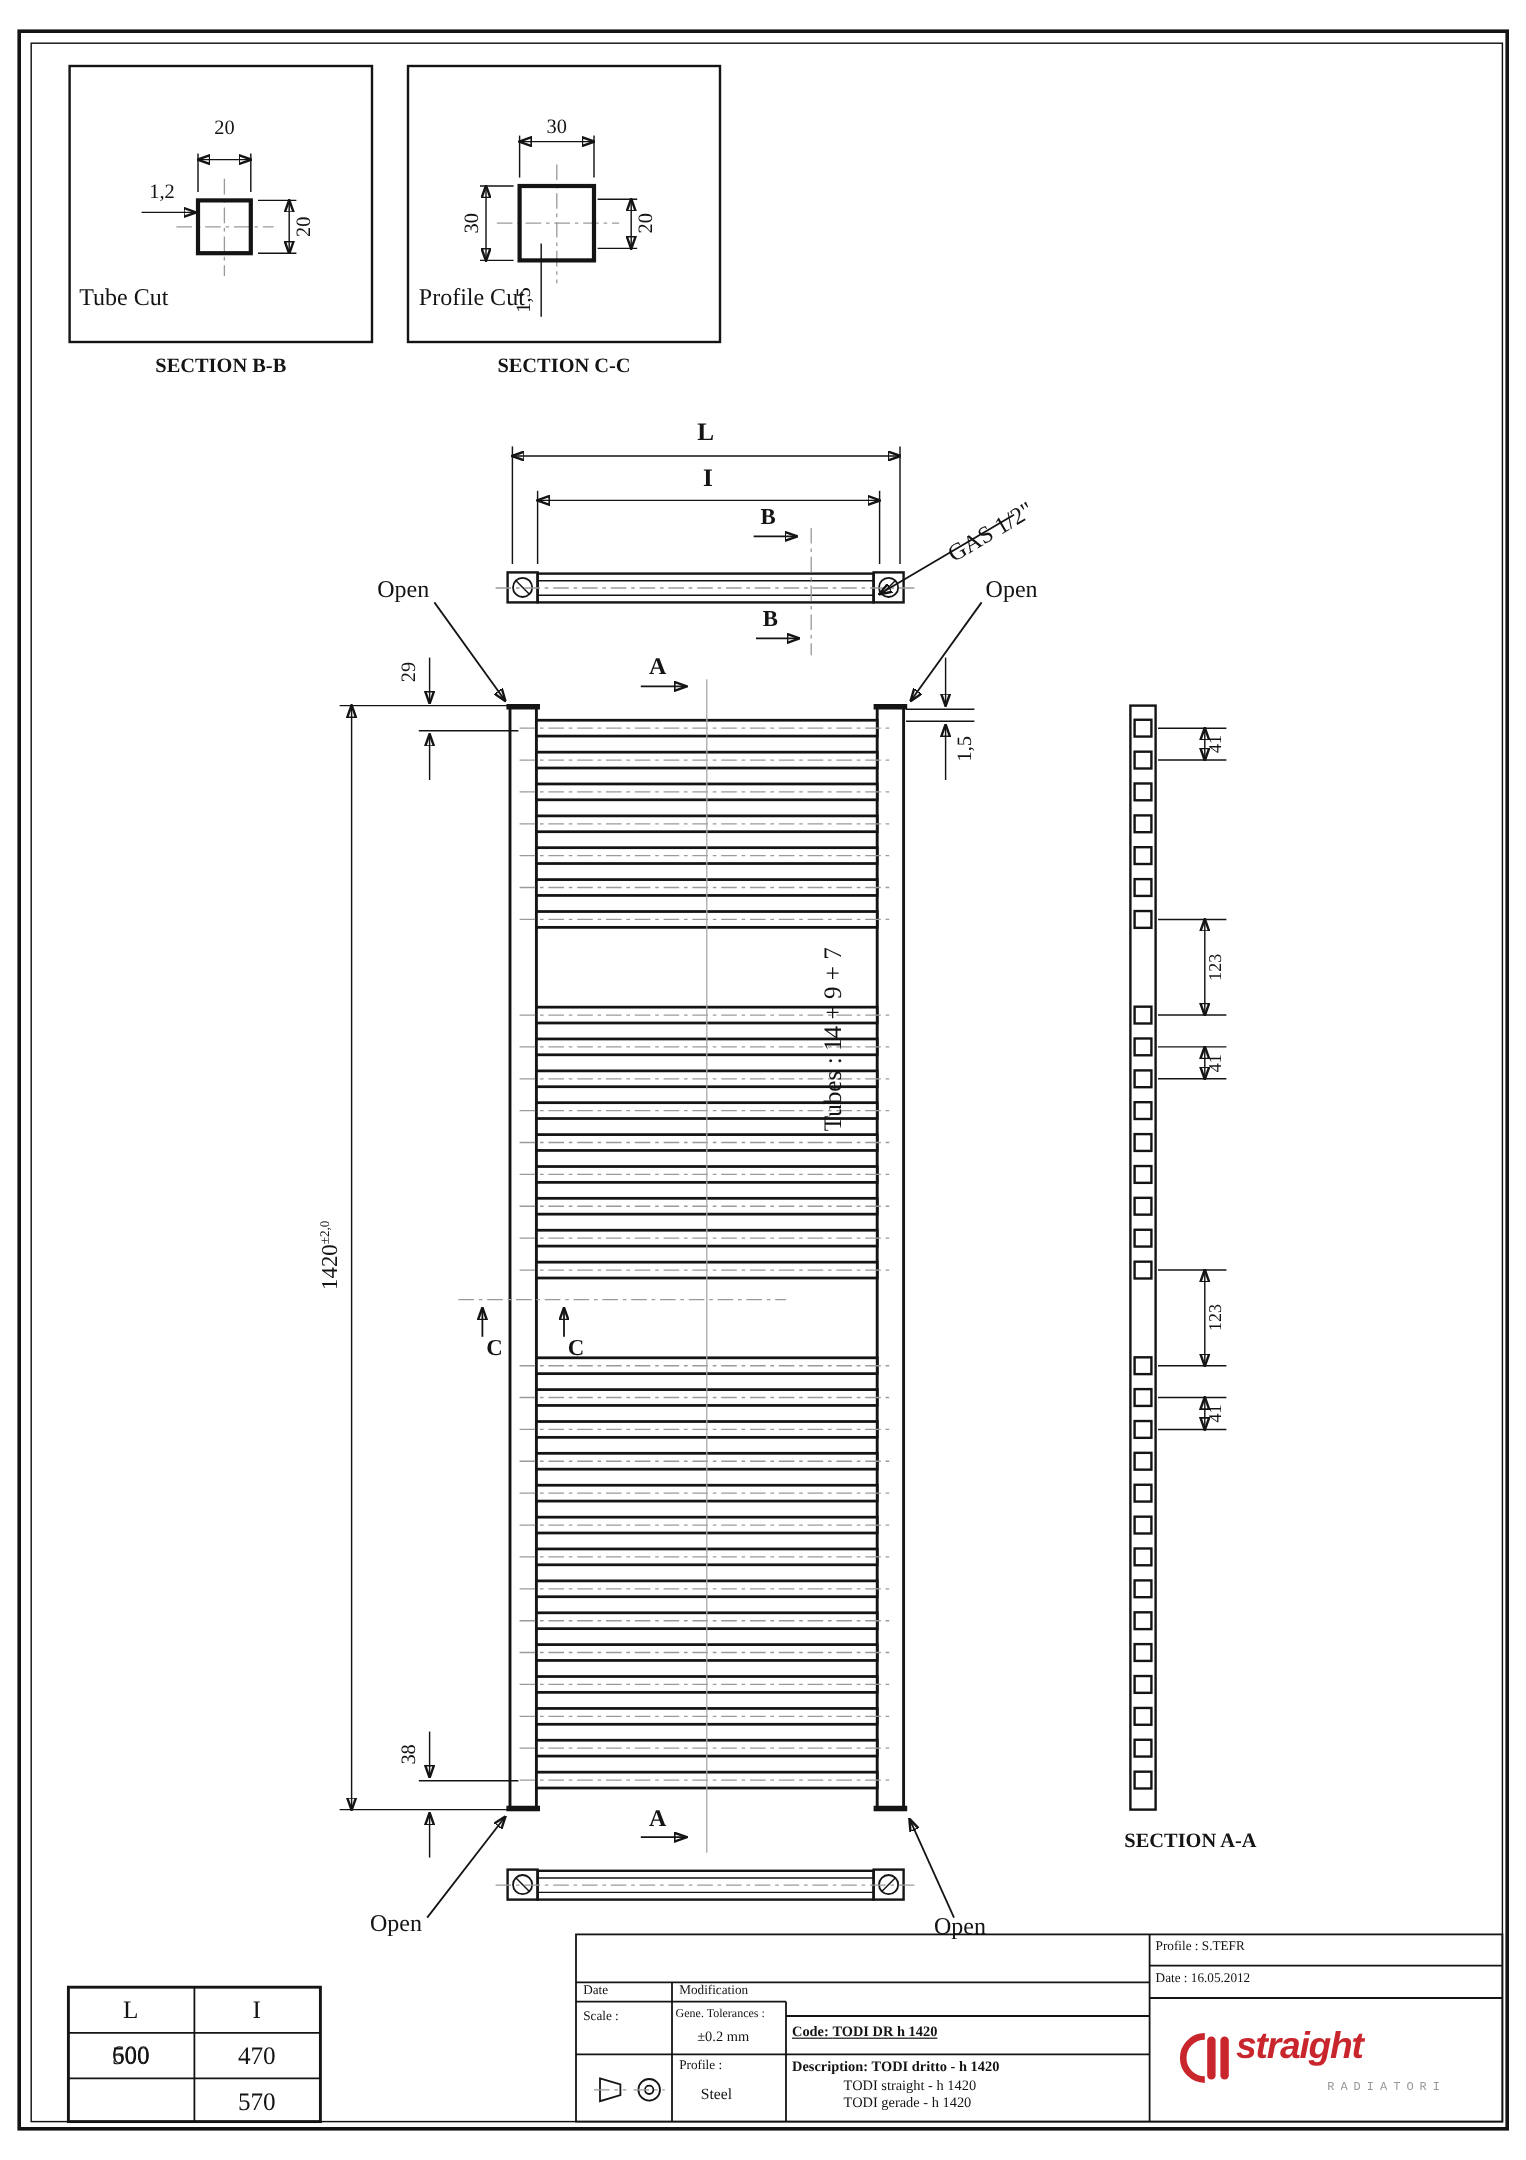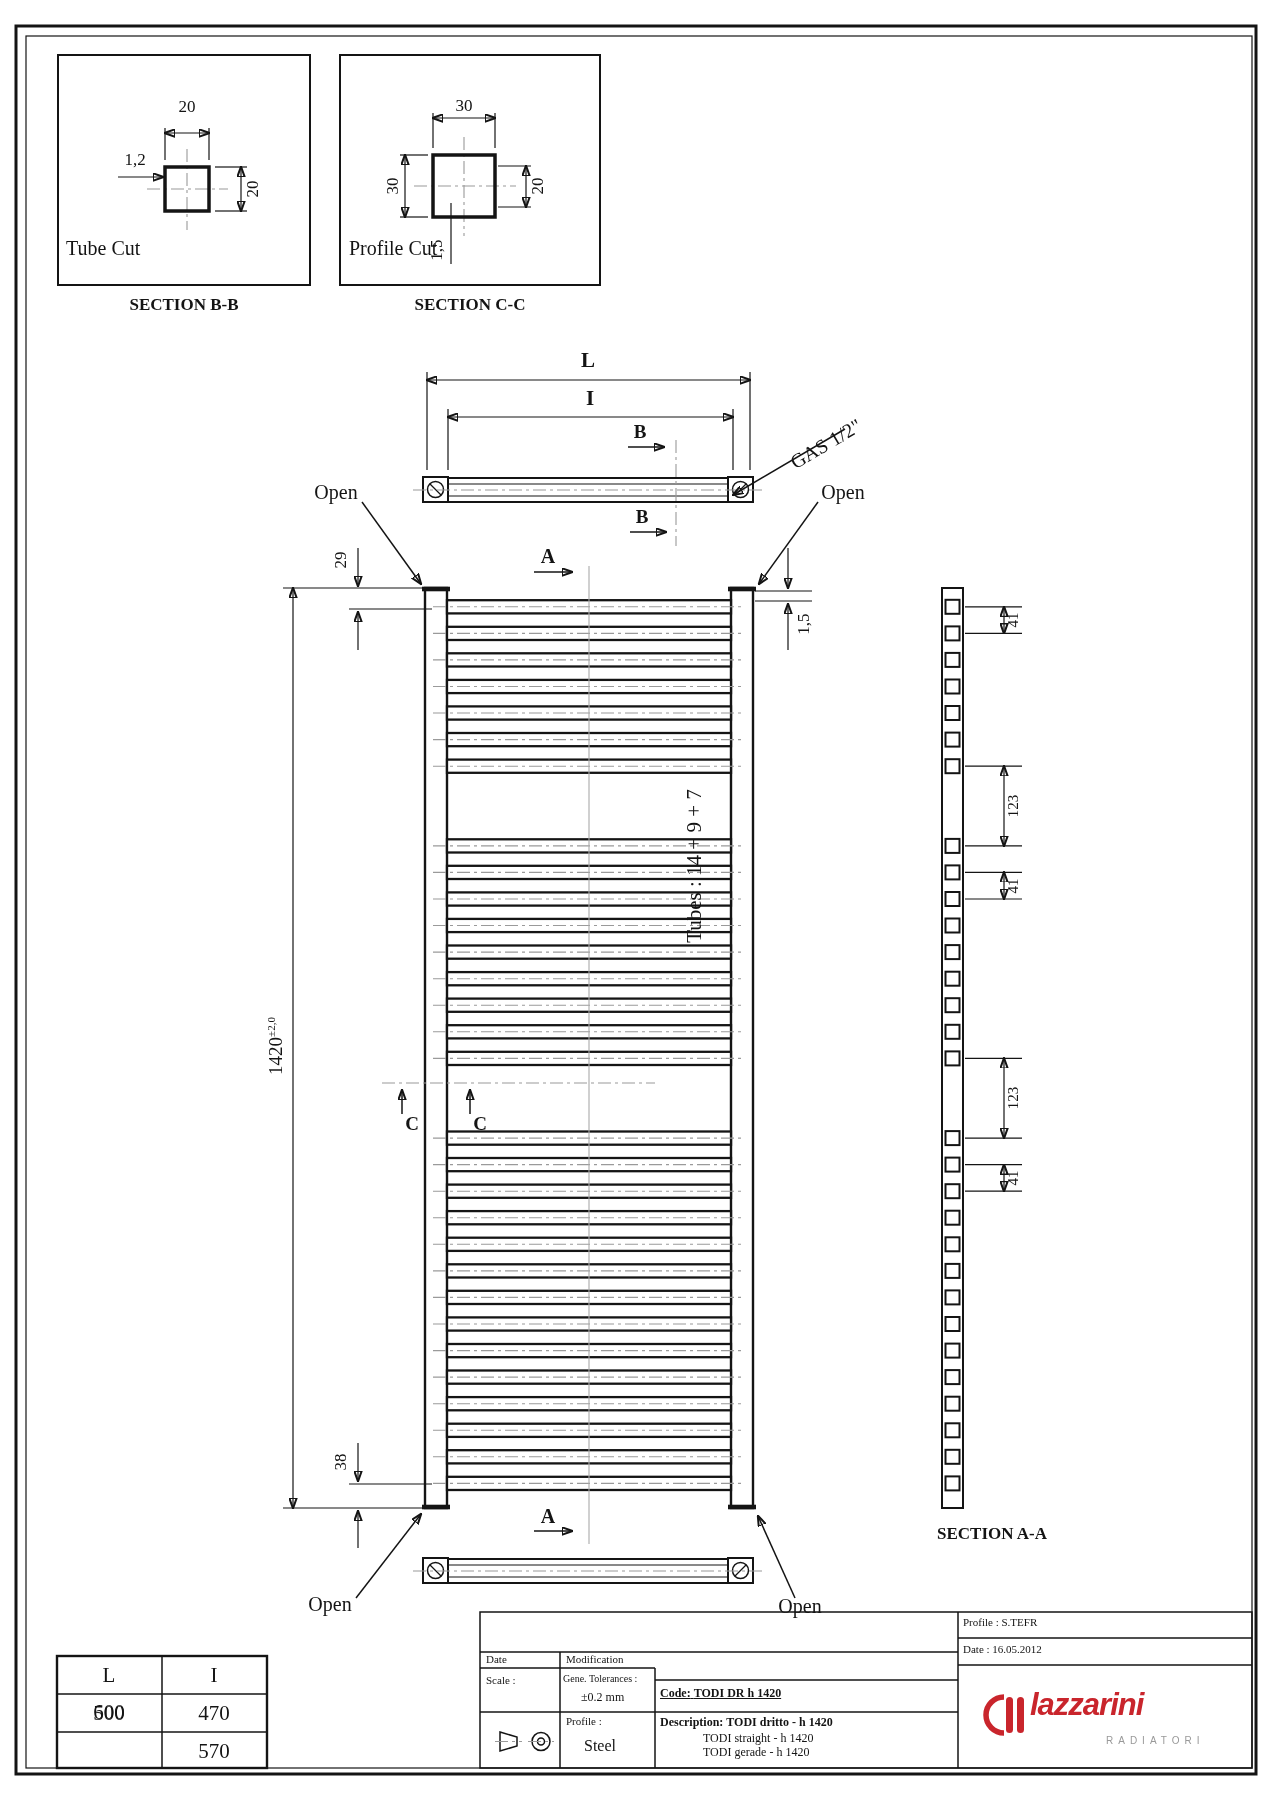--- a/index.html
+++ b/index.html
@@ -9,26 +9,26 @@
   svg line,svg rect,svg path,svg circle{stroke:#141414;fill:none;stroke-width:2;}
   .sw1{stroke-width:1.2;} .sw15{stroke-width:1.5;} .sw2{stroke-width:2;} .sw24{stroke-width:2.4;}
   .sw35{stroke-width:3.5;} .sw5{stroke-width:4.6;}
   .cl{stroke:#9a9a9a;stroke-width:1.1;stroke-dasharray:13 4 3 4;}
   .grayln{stroke:#aaaaaa;stroke-width:1.1;}
   .fillw{fill:#ffffff;}
   .t{position:absolute;white-space:nowrap;transform:translate(-50%,-50%);line-height:1.05;}
   .tl{transform:none;}
   .rot{transform:translate(-50%,-50%) rotate(-90deg);}
   .gasrot{transform:translate(-50%,-50%) rotate(-30.5deg);}
-  .s10{font-size:10px;} .s11{font-size:11px;} .s12{font-size:12px;} .s13{font-size:16px;}
+  .s10{font-size:10px;} .s11{font-size:11px;} .s12{font-size:12px;} .s13{font-size:13px;}
   .s15{font-size:15px;} .s17{font-size:17px;} .s19{font-size:19px;} .s20{font-size:20px;} .s21{font-size:21px;}
   .b{font-weight:bold;}
   .logo-text{font-family:"Liberation Sans","DejaVu Sans",sans-serif;font-weight:bold;font-style:italic;
              font-size:31px;letter-spacing:-1px;}
-  .logo-sub{font-family:Liberation Sans, sans-serif;font-size:10px;letter-spacing:5px;}
+  .logo-sub{font-family:Liberation Mono, monospace;font-size:10px;letter-spacing:5px;}
   sup{font-size:11px;}
 </style>
 </head>
 <body>
 
 <div class="sheet">
 
 <svg width="1272" height="1800" viewBox="0 0 1272 1800">
   <defs>
     <marker id="ah" markerUnits="userSpaceOnUse" markerWidth="11" markerHeight="9" refX="10" refY="4.5" orient="auto-start-reverse">
@@ -348,21 +348,21 @@
   <div class="t tl s10" style="left:563px;top:1674px;">Gene. Tolerances :</div>
   <div class="t tl s12" style="left:581px;top:1691px;">±0.2 mm</div>
   <div class="t tl s12 b" style="left:660px;top:1687px;text-decoration:underline;"><span>Code:</span>&nbsp;<span>TODI DR h 1420</span></div>
   <div class="t tl s11" style="left:566px;top:1716px;">Profile :</div>
   <div class="t tl s13" style="left:584px;top:1738px;">Steel</div>
   <div class="t tl s12 b" style="left:660px;top:1716px;"><span>Description:</span>&nbsp;<span>TODI dritto - h 1420</span></div>
   <div class="t tl s12" style="left:703px;top:1732px;">TODI straight - h 1420</div>
   <div class="t tl s12" style="left:703px;top:1746px;">TODI gerade - h 1420</div>
   <div class="t tl s11" style="left:963px;top:1617px;">Profile : S.TEFR</div>
   <div class="t tl s11" style="left:963px;top:1644px;">Date : 16.05.2012</div>
-  <div class="t tl logo-text" style="left:1030px;top:1689px;color:#c9252c;">lazzarini</div>
+  <div class="t tl logo-text" style="left:1030px;top:1689px;color:#c9252c;">straight</div>
   <div class="t tl logo-sub" style="left:1106px;top:1736px;color:#999999;">RADIATORI</div>
 <div class="t rot s15" style="left: 1014px; top: 620.1px;">41</div>
       <div class="t rot s15" style="left: 1014px; top: 806px;">123</div>
       <div class="t rot s15" style="left: 1014px; top: 885.7px;">41</div>
       <div class="t rot s15" style="left: 1014px; top: 1098.2px;">123</div>
       <div class="t rot s15" style="left: 1014px; top: 1177.9px;">41</div>
     </div>
 
 </div>
 

